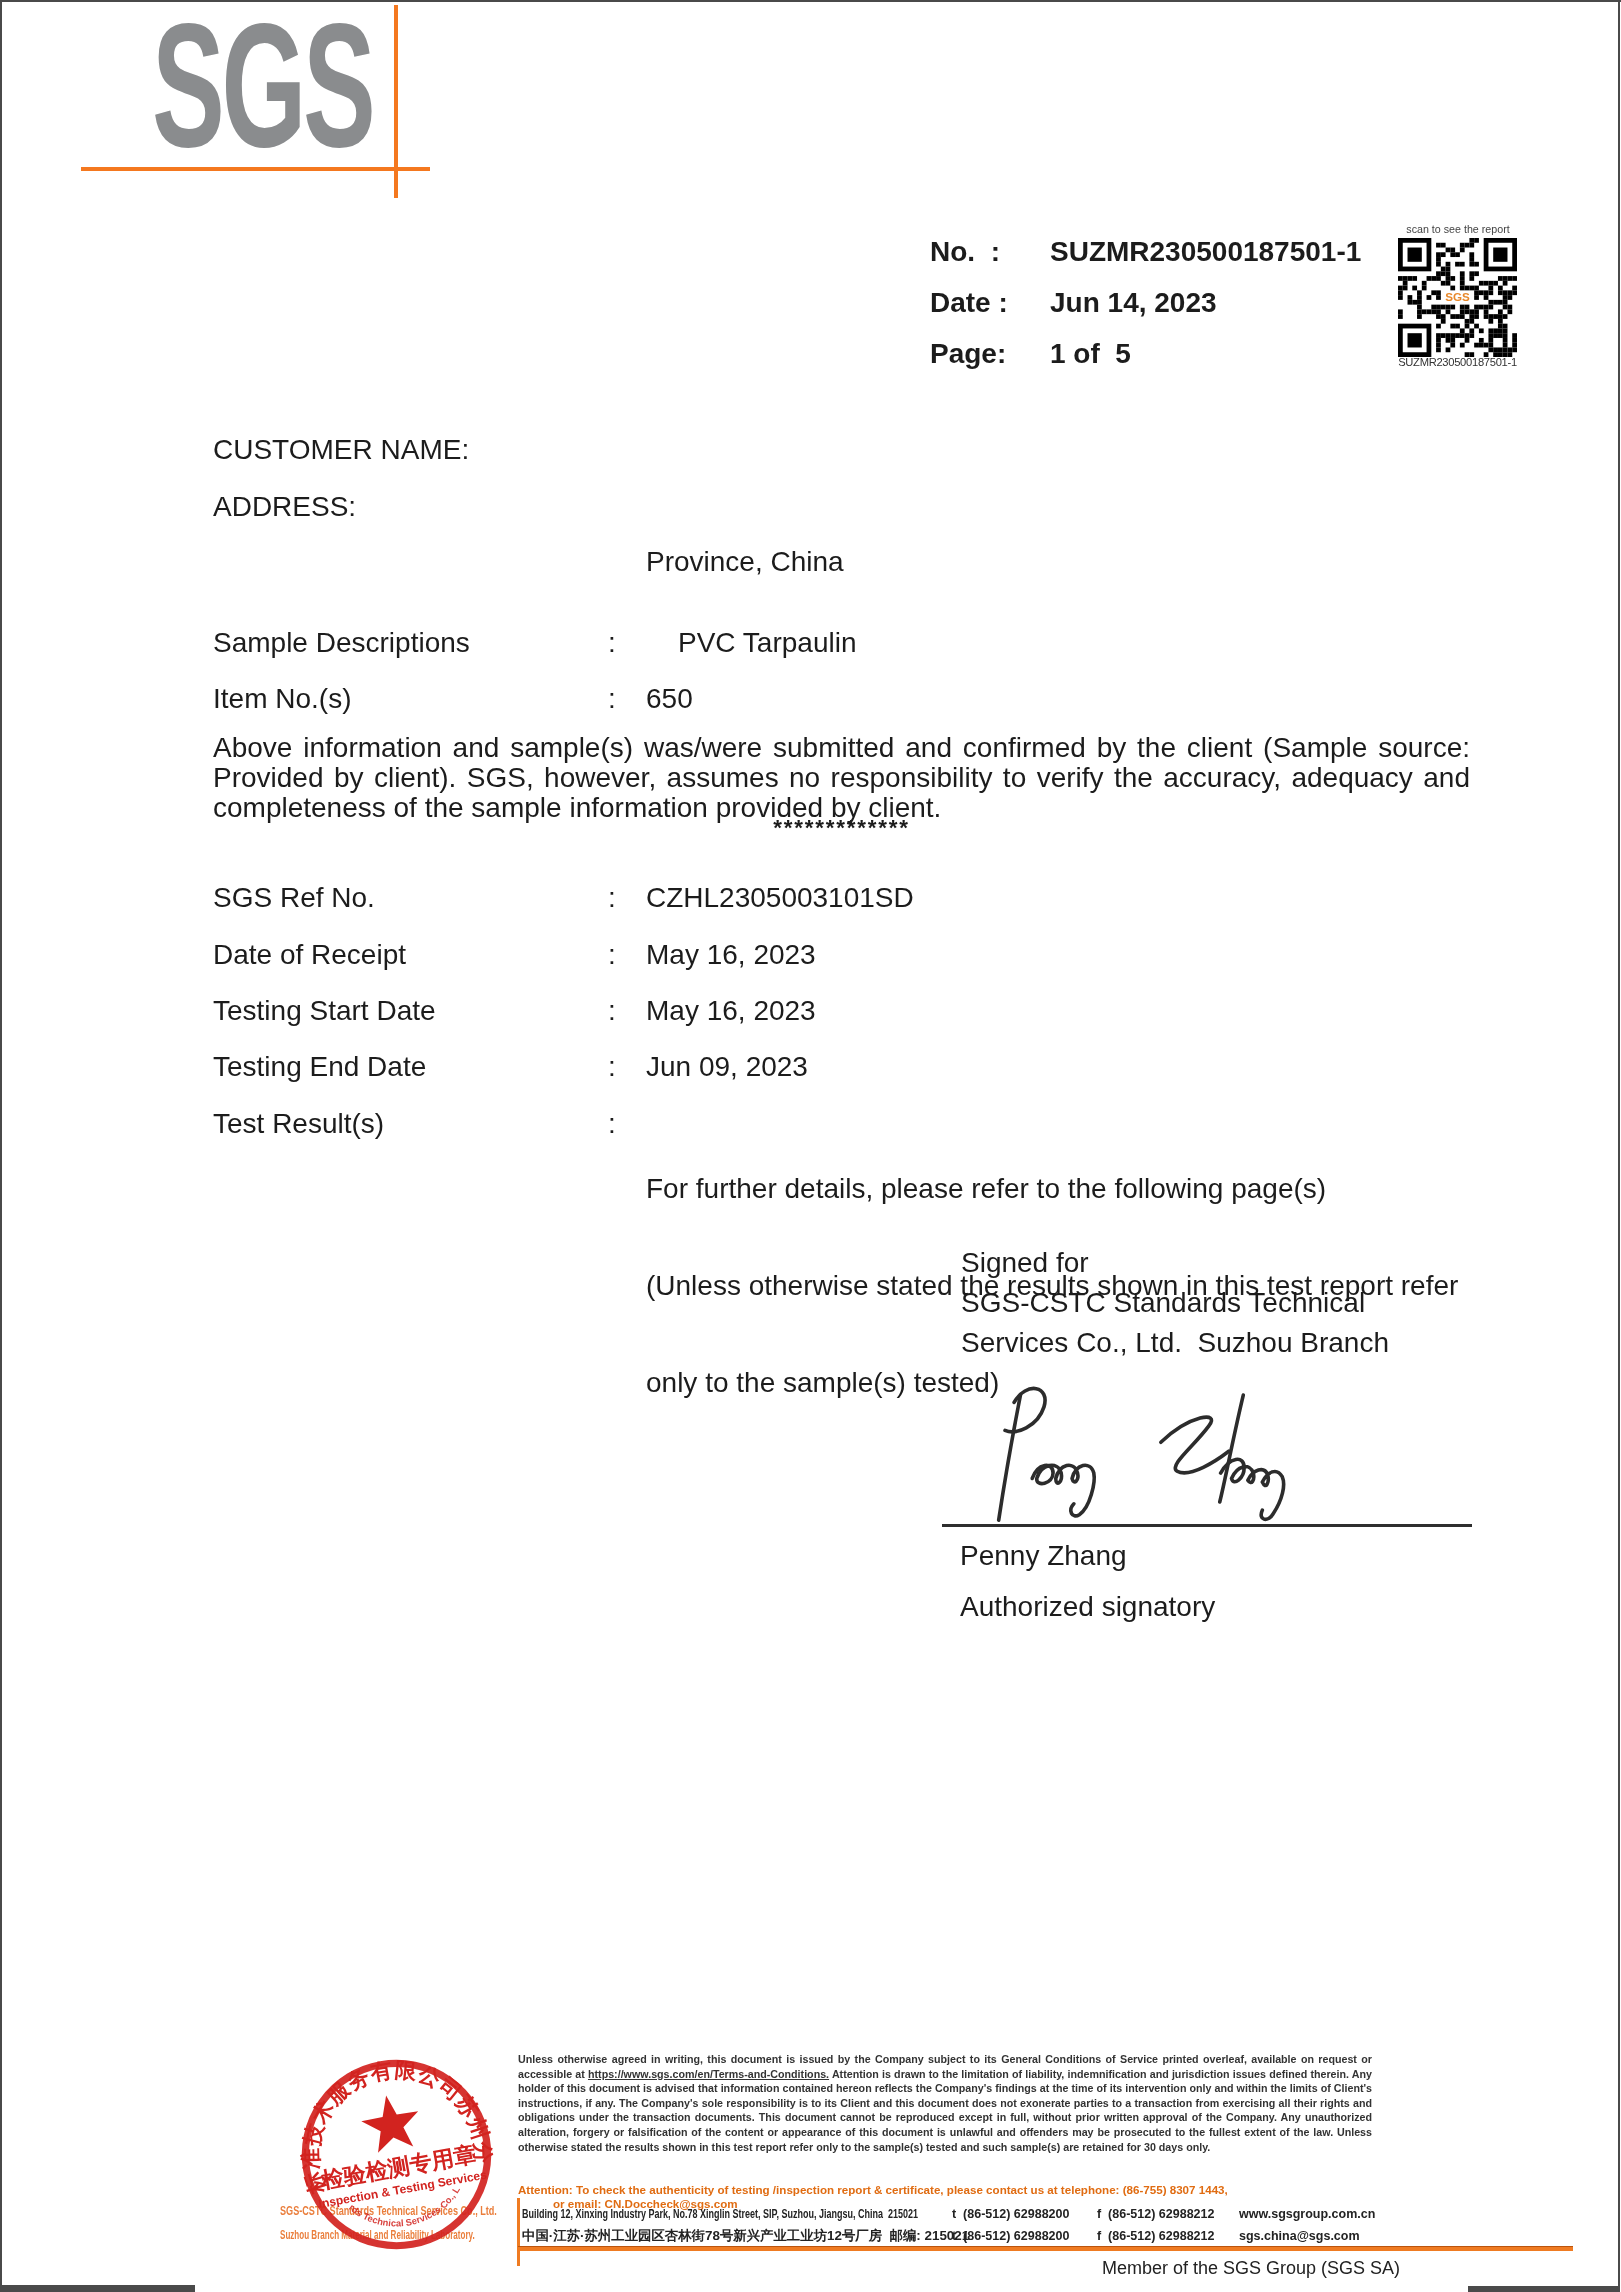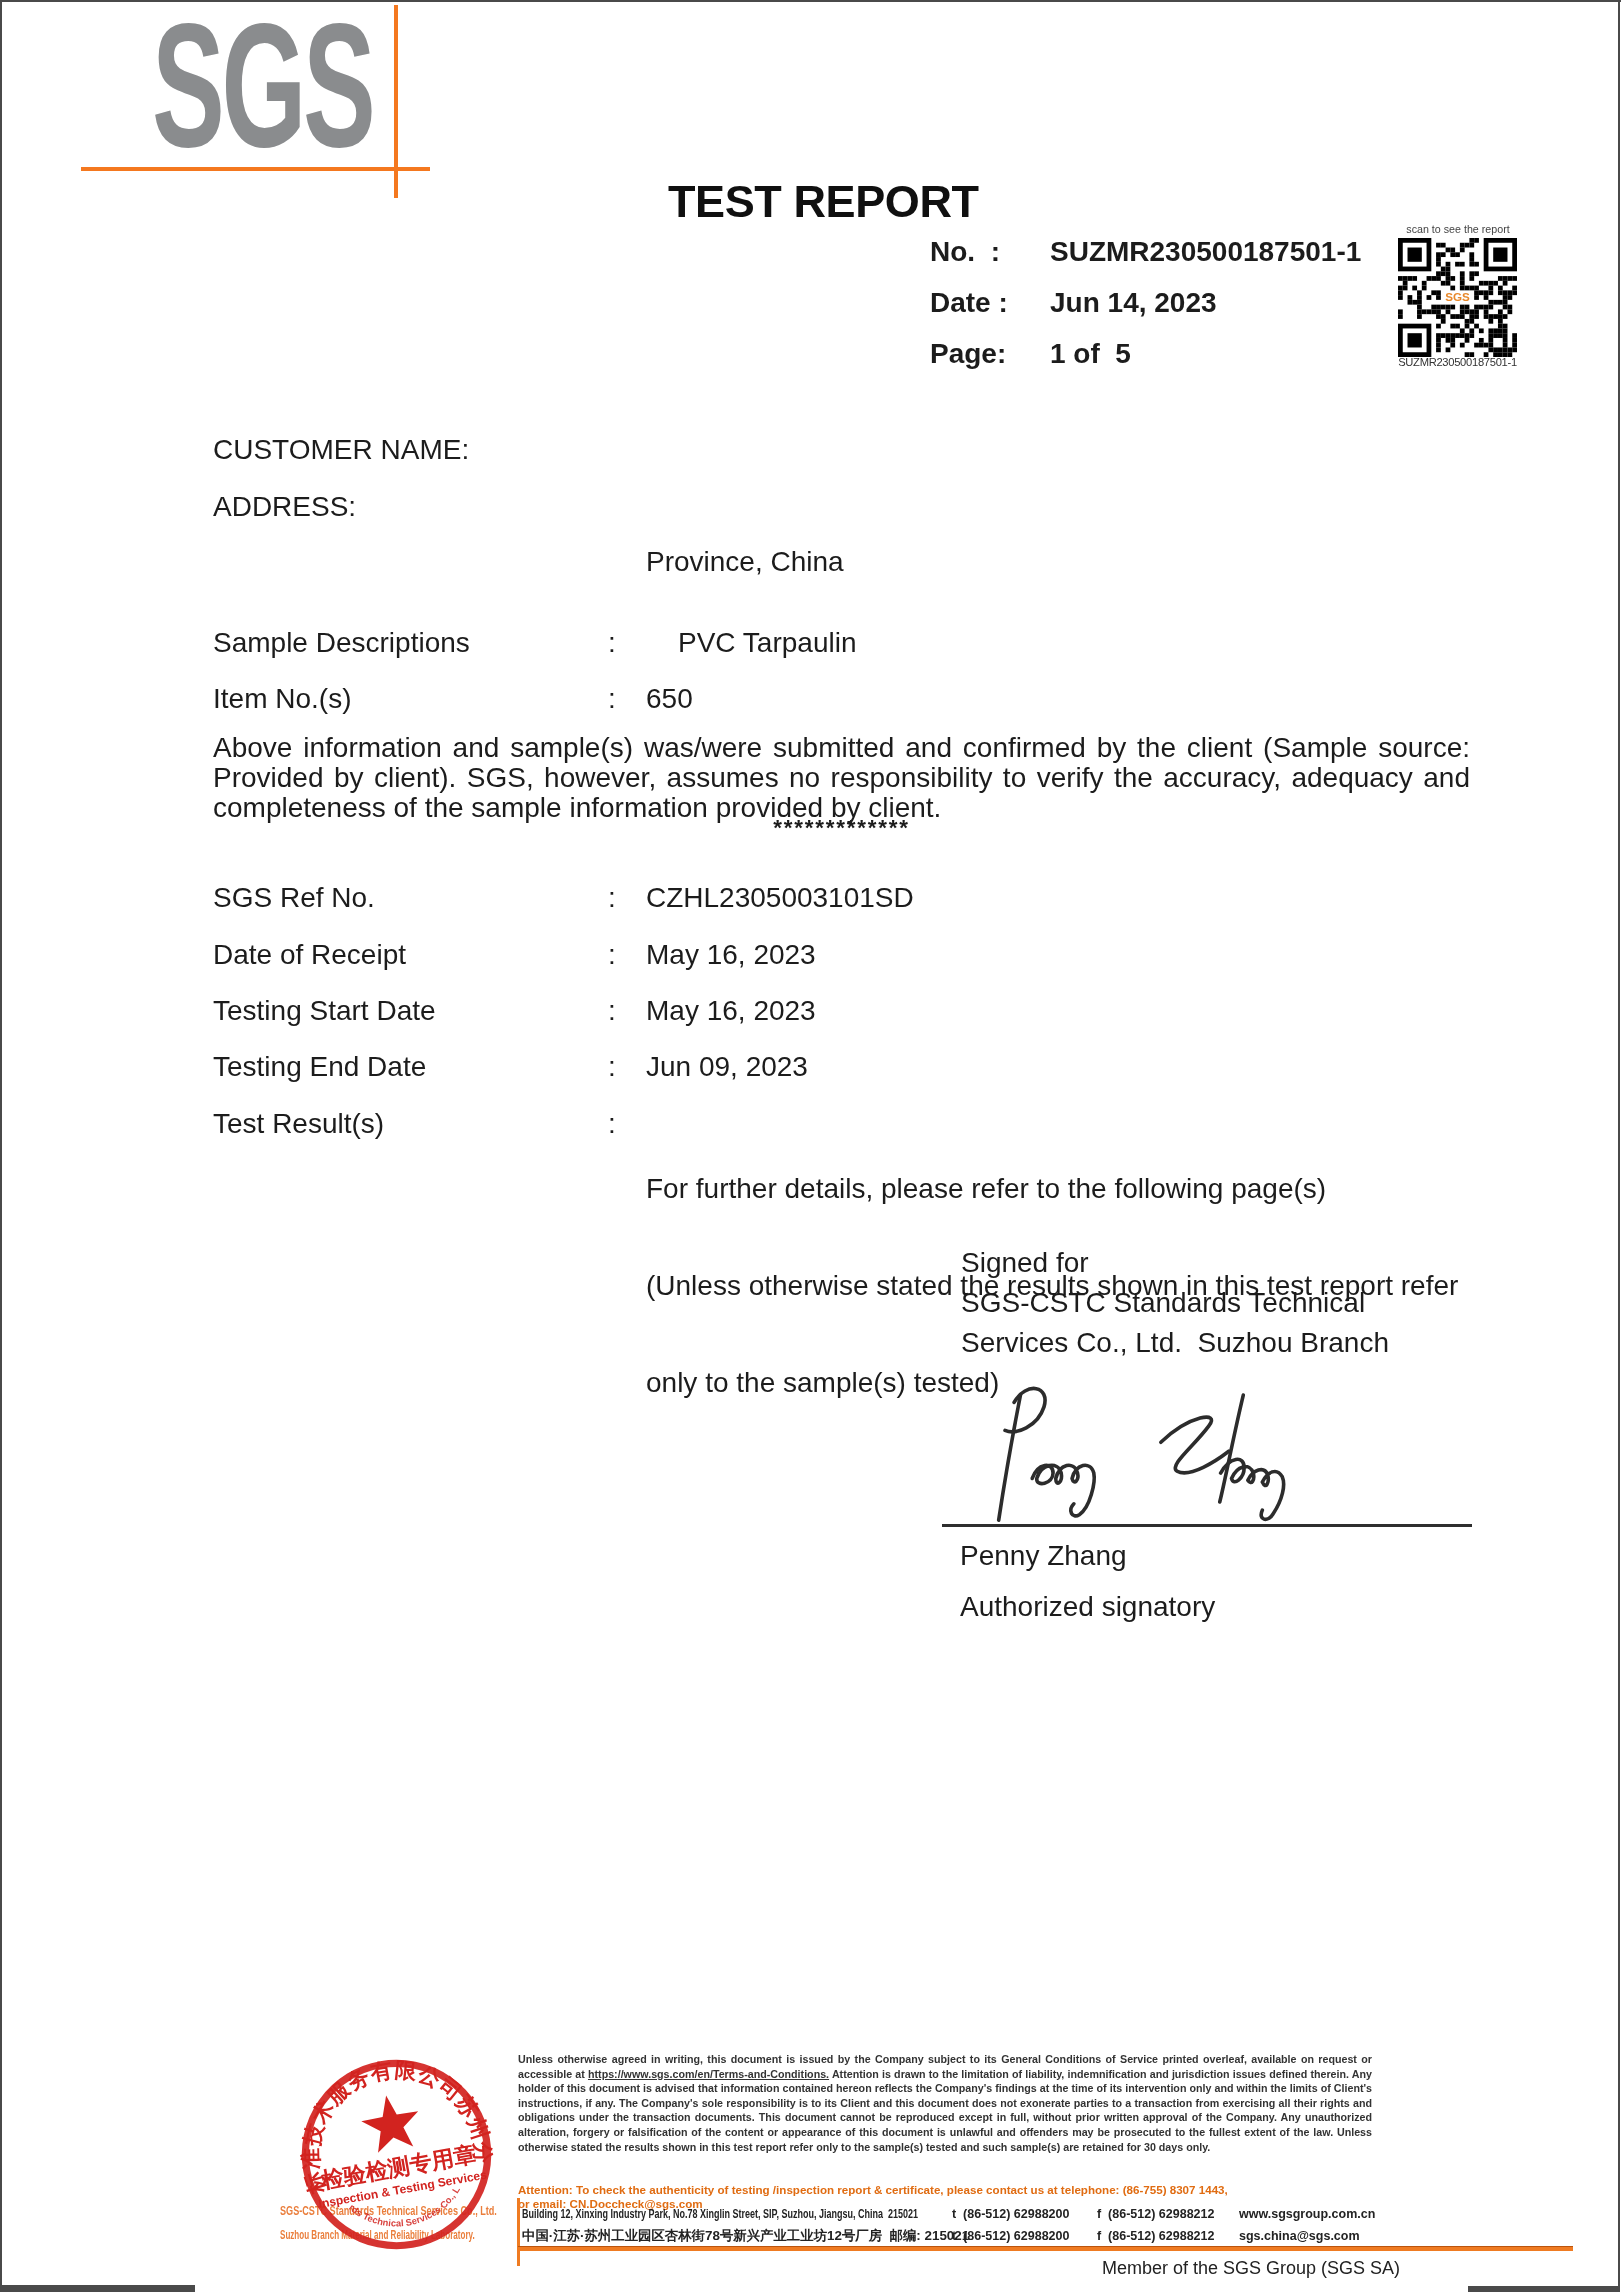--- a/index.html
+++ b/index.html
@@ -52,21 +52,20 @@
   <div class="edge" style="left:0;top:0;width:1621px;height:1.8px;"></div>
   <div class="edge" style="left:0;top:0;width:1.8px;height:2293px;"></div>
   <div class="edge" style="left:1618px;top:0;width:1.8px;height:2293px;"></div>
   <div class="edge" style="left:1.8px;top:2285px;width:193px;height:8px;"></div>
   <div class="edge" style="left:1468px;top:2286px;width:151px;height:7.2px;"></div>
 
   <div class="logo-sgs">SGS</div>
   <div class="oline" style="left:81px;top:167px;width:349px;height:3.6px;"></div>
   <div class="oline" style="left:394px;top:4.5px;width:3.6px;height:193px;"></div>
 
-  <div class="report-title">TEST REPORT</div>
 
   <div class="meta-label" style="top:236px;">No.  :</div>
   <div class="meta-value" style="top:236px;">SUZMR230500187501-1</div>
   <div class="meta-label" style="top:287px;text-align:right;">Date :</div>
   <div class="meta-value" style="top:287px;">Jun 14, 2023</div>
   <div class="meta-label" style="top:338px;">Page:</div>
   <div class="meta-value" style="top:338px;">1 of  5</div>
 
   <div class="qr-caption">scan to see the report</div>
   <svg id="qr-svg" class="qr-svg" viewBox="0 0 133 133">
@@ -358,21 +357,21 @@
       <path id="botArc" d="M 52,168 A 82,82 0 0 0 178,168" fill="none"></path>
       <text font-size="10.5" font-weight="bold" fill="#d2231f" opacity=".85">
         <textPath href="#botArc" startOffset="50%" text-anchor="middle">SGS-CSTC Standards Technical Services Co., Ltd. Suzhou Branch</textPath>
       </text>
     </g>
   </svg>
 
   <div class="fineprint"><span>Unless otherwise agreed in writing, this document is issued by the Company subject to its General Conditions of Service printed overleaf, available on request or accessible at </span><span class="u">https://www.sgs.com/en/Terms-and-Conditions.</span><span>  Attention is drawn to the limitation of liability, indemnification and jurisdiction issues defined therein. Any holder of this document is advised that information contained hereon reflects the Company's findings at the time of its intervention only and within the limits of Client's instructions, if any. The Company's sole responsibility is to its Client and this document does not exonerate parties to a transaction from exercising all their rights and obligations under the transaction documents. This document cannot be reproduced except in full, without prior written approval of the Company. Any unauthorized alteration, forgery or falsification of the content or appearance of this document is unlawful and offenders may be prosecuted to the fullest extent of the law. Unless otherwise stated the results shown in this test report refer only to the sample(s) tested and such sample(s) are retained for 30 days only.</span></div>
 
   <div class="attention" style="top:2183px;">Attention: To check the authenticity of testing /inspection report &amp; certificate, please contact us at telephone: (86-755) 8307 1443,</div>
-  <div class="attention" style="top:2197px;">or email: CN.Doccheck@sgs.com</div>
+  <div class="attention" style="top:2197px;padding-left:35px;">or email: CN.Doccheck@sgs.com</div>
 
   <div class="ovline"></div>
   <div class="addr cnd" style="left:522px;top:2207px;">Building 12, Xinxing Industry Park, No.78 Xinglin Street, SIP, Suzhou, Jiangsu, China  215021</div>
   <div class="addr" style="left:952px;top:2207px;">t  (86-512) 62988200</div>
   <div class="addr" style="left:1097px;top:2207px;">f  (86-512) 62988212</div>
   <div class="addr" style="left:1239px;top:2207px;">www.sgsgroup.com.cn</div>
 
   <div class="addr" style="left:522px;top:2227px;font-size:13.4px;">中国·江苏·苏州工业园区杏林街78号新兴产业工业坊12号厂房  邮编: 215021</div>
   <div class="addr" style="left:952px;top:2229px;">t  (86-512) 62988200</div>
   <div class="addr" style="left:1097px;top:2229px;">f  (86-512) 62988212</div>

